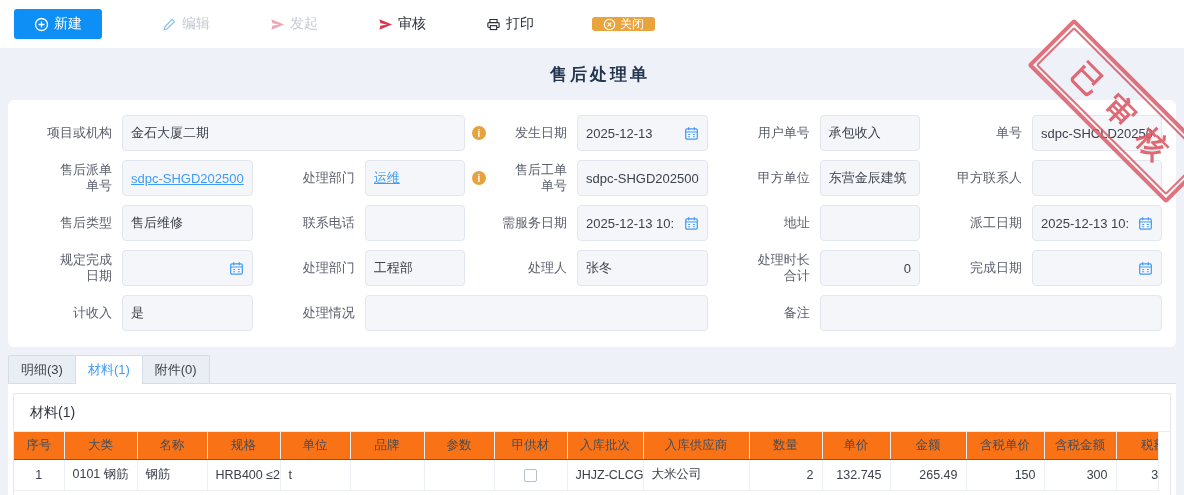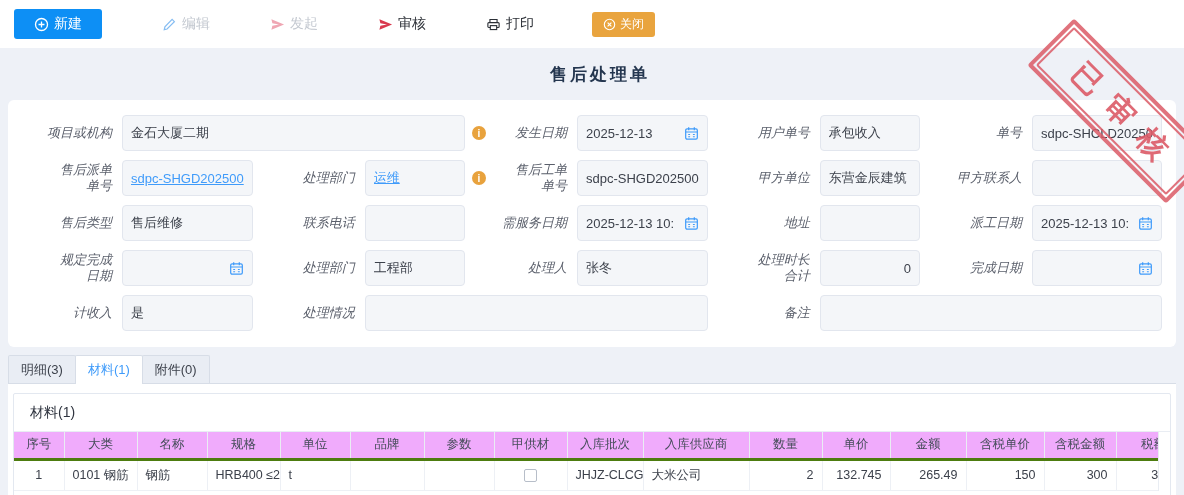--- a/index.html
+++ b/index.html
@@ -6,21 +6,21 @@
   html,body { width:1184px; height:495px; overflow:hidden;
     font-family:"Liberation Sans","DejaVu Sans",sans-serif; background:#eef1f7; }
 
   
   .toolbar { height:48px; background:#ffffff; display:flex; align-items:center;
     padding-left:14px;gap:36px; }
   .btn-primary { background:#0d8ff5; color:#fff; border:none; border-radius:3px;
     height:30px; padding:0 20px; font-size:14px; display:flex; align-items:center;
     gap:5px; cursor:pointer; }
   .btn-warn { background:#e9a43e; color:#fff; border:none; border-radius:3px;
-    height:25px; padding:0 11px; font-size:12px; display:flex; align-items:center;
+    height:14px; padding:0 11px; font-size:12px; display:flex; align-items:center;
     gap:4px; cursor:pointer; margin-left:22px; }
   .tool-link { display:flex; align-items:center; gap:5px; font-size:14px;
     color:#2b2f36; margin-left:24px; cursor:pointer; background:none; border:none; }
   .tool-link.disabled { color:#c3c8d0; }
   .ticon { width:15px; height:15px; display:inline-block; }
 
   
   .page-title-bar { height:52px; display:flex; align-items:center; justify-content:center; }
   .page-title { font-size:17px; font-weight:bold; color:#24364f; letter-spacing:3px;margin-left:16px; }
 
@@ -34,21 +34,21 @@
   .stamp-text { color:rgba(219,90,102,.9); font-size:30px; font-weight:bold;
     letter-spacing:16px; padding-left:16px; white-space:nowrap; }
 
   
   .card { position:relative; background:#fff; margin:0 8px; border-radius:6px;
     padding:15px 14px 16px 14px; }
   .form-grid { display:grid;
     grid-template-columns:92px 1fr 96px 1fr 96px 1fr 96px 1fr 96px 1fr;
     column-gap:8px; row-gap:9px; }
   .flabel { font-size:13px; color:#5a5f6b; text-align:right; align-self:center;
-    line-height:1.25; white-space:pre-line; padding-right:2px;font-style:italic; }
+    line-height:1.25; white-space:pre-line; padding-right:2px; }
   .field { position:relative; display:flex; align-items:center; min-height:28px; }
   .inputbox { flex:1; height:36px; background:#f4f6f9; border:1px solid #e2e6ee;
     border-radius:4px; padding:0 8px; font-size:13px; color:#3c414b;
     display:flex; align-items:center; overflow:hidden; white-space:nowrap; }
   .inputbox.num { justify-content:flex-end; }
   .inputbox .val { overflow:hidden; white-space:nowrap; flex:1; }
   .inputbox .val.right { text-align:right; }
   .link { color:#3f9bfa; text-decoration:underline; cursor:pointer; }
   .cal-icon { width:15px; height:15px; margin-left:4px; flex:none; cursor:pointer; }
   .info-icon { position:absolute; right:-21px; top:50%; margin-top:-7px; width:14px;
@@ -69,22 +69,22 @@
     height:1px; background:#fff; }
 
   
   .panel { background:#fff; margin:0 8px; height:158px; padding:9px 5px; }
   .section-box { border:1px solid #e3e8f0; border-radius:2px; height:100%;
     overflow:hidden; background:#fff; }
   .section-title { font-size:14px; color:#303540; padding:10px 16px 9px 16px; }
   .table-area { position:relative; border-top:1px solid #e9edf3; }
   .table-scroll { overflow:hidden; margin-right:11px; border-right:1px solid #e9edf3; }
   table { border-collapse:collapse; table-layout:fixed; width:1177px; }
-  th { height:27px; background:#f0abfc; font-size:12.5px; font-weight:normal;
-    color:#454c59; border-right:1px solid #e9edf3; border-bottom:3px solid #4d7c0f;
+  th { height:27px; background:#f97316; font-size:12.5px; font-weight:normal;
+    color:#454c59; border-right:1px solid #e9edf3; border-bottom:1px solid #4d7c0f;
     text-align:center; padding:0 6px; white-space:nowrap; overflow:hidden; }
   td { height:31px; font-size:12.5px; color:#3c414b; border-right:1px solid #edf0f5;
     border-bottom:1px solid #edf0f5; padding:0 8px; white-space:nowrap;
     overflow:hidden; background:#fff; }
   td.c { text-align:center; } td.r { text-align:right; } td.l { text-align:left; }
   .checkbox { width:13px; height:13px; border:1px solid #b7bec9; border-radius:2px;
     display:inline-block; vertical-align:middle; background:#fff; cursor:pointer; }
 </style>
 </head>
 <body>

